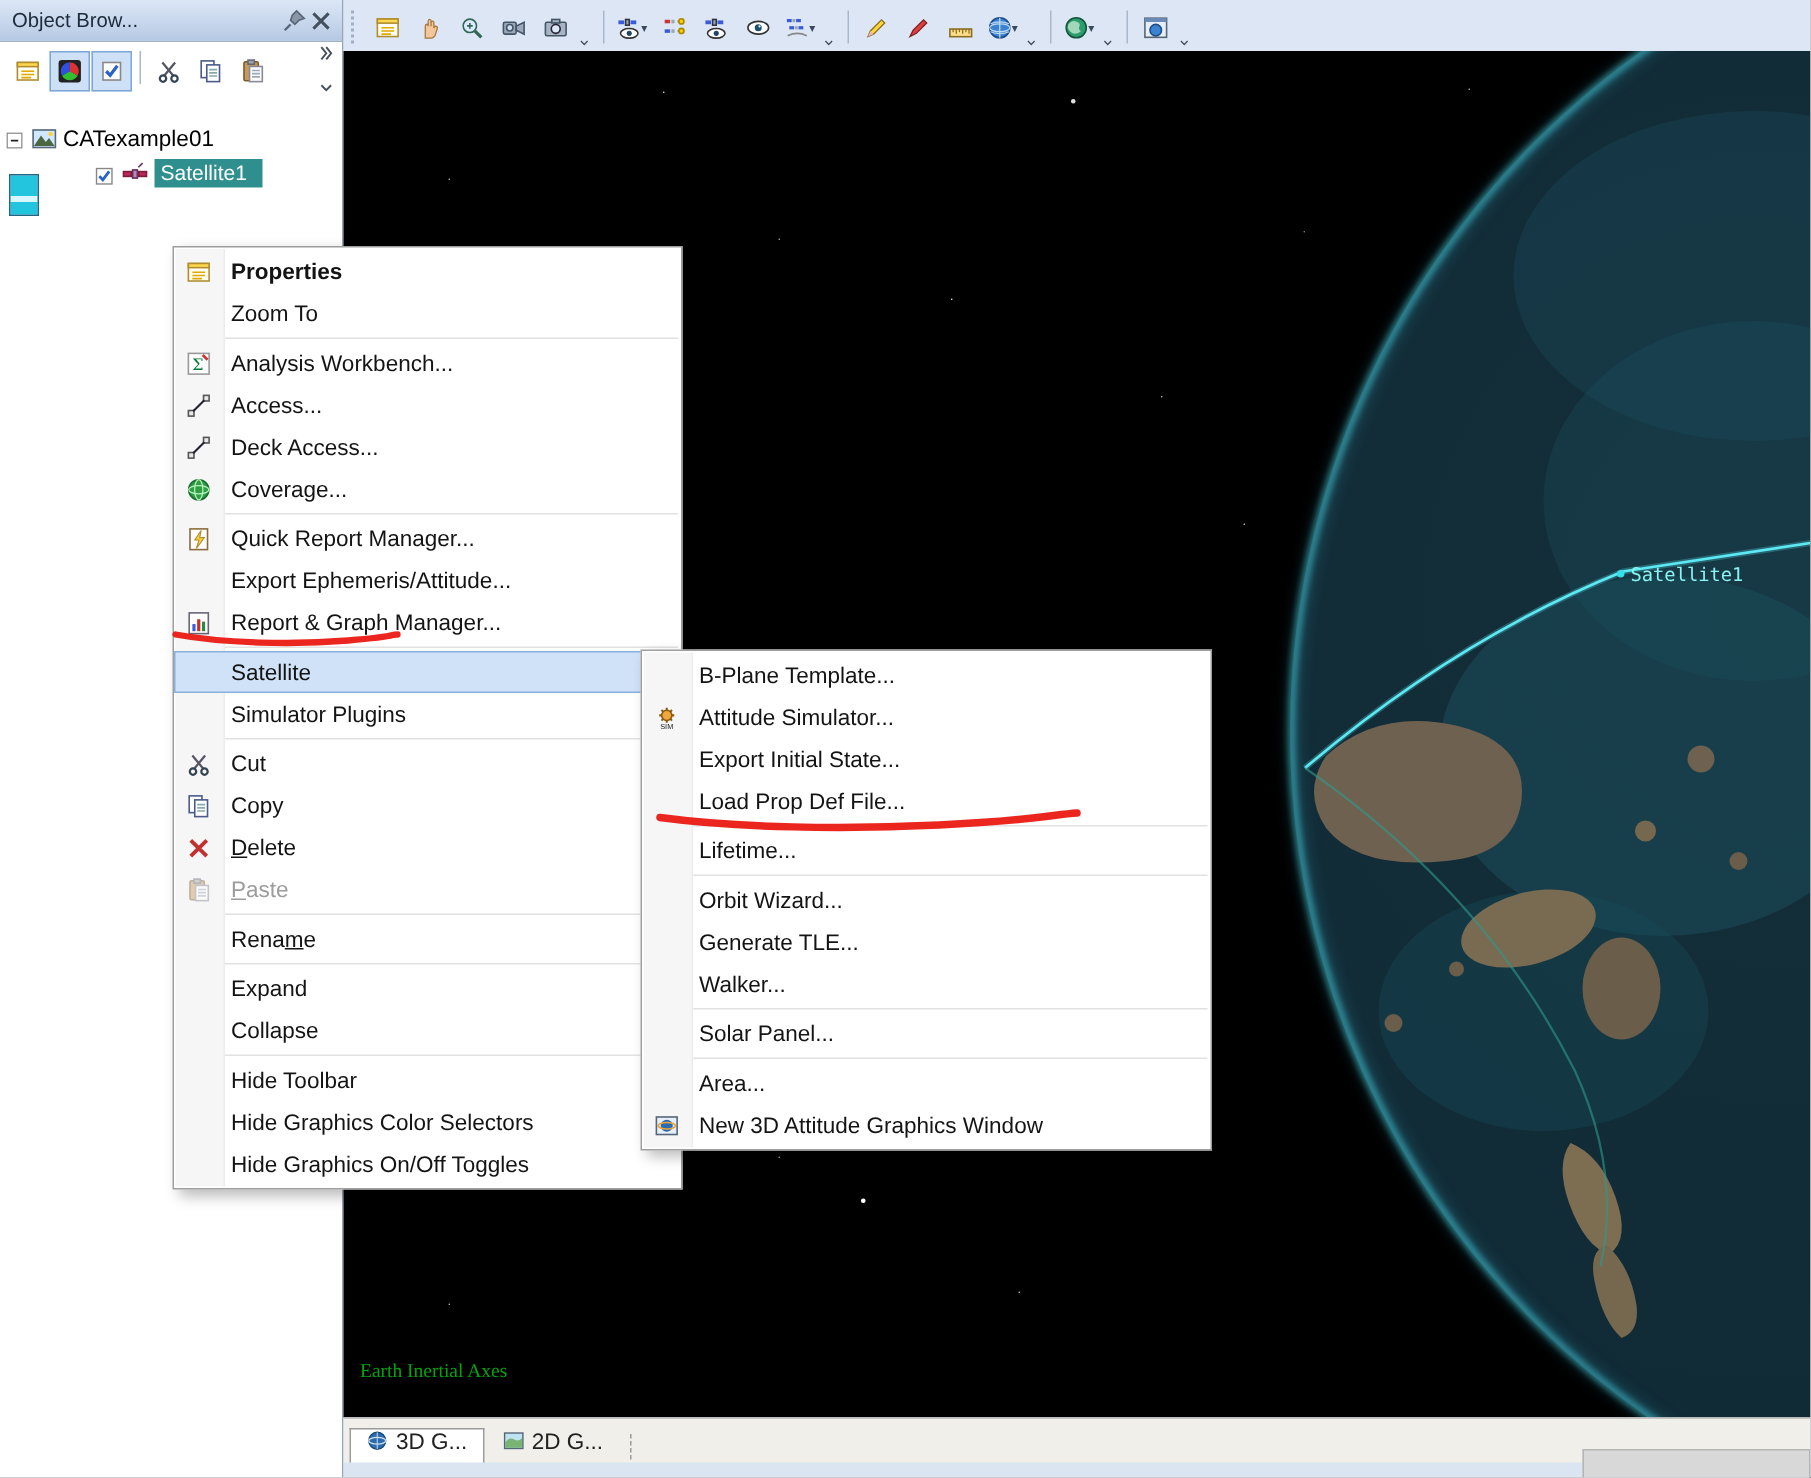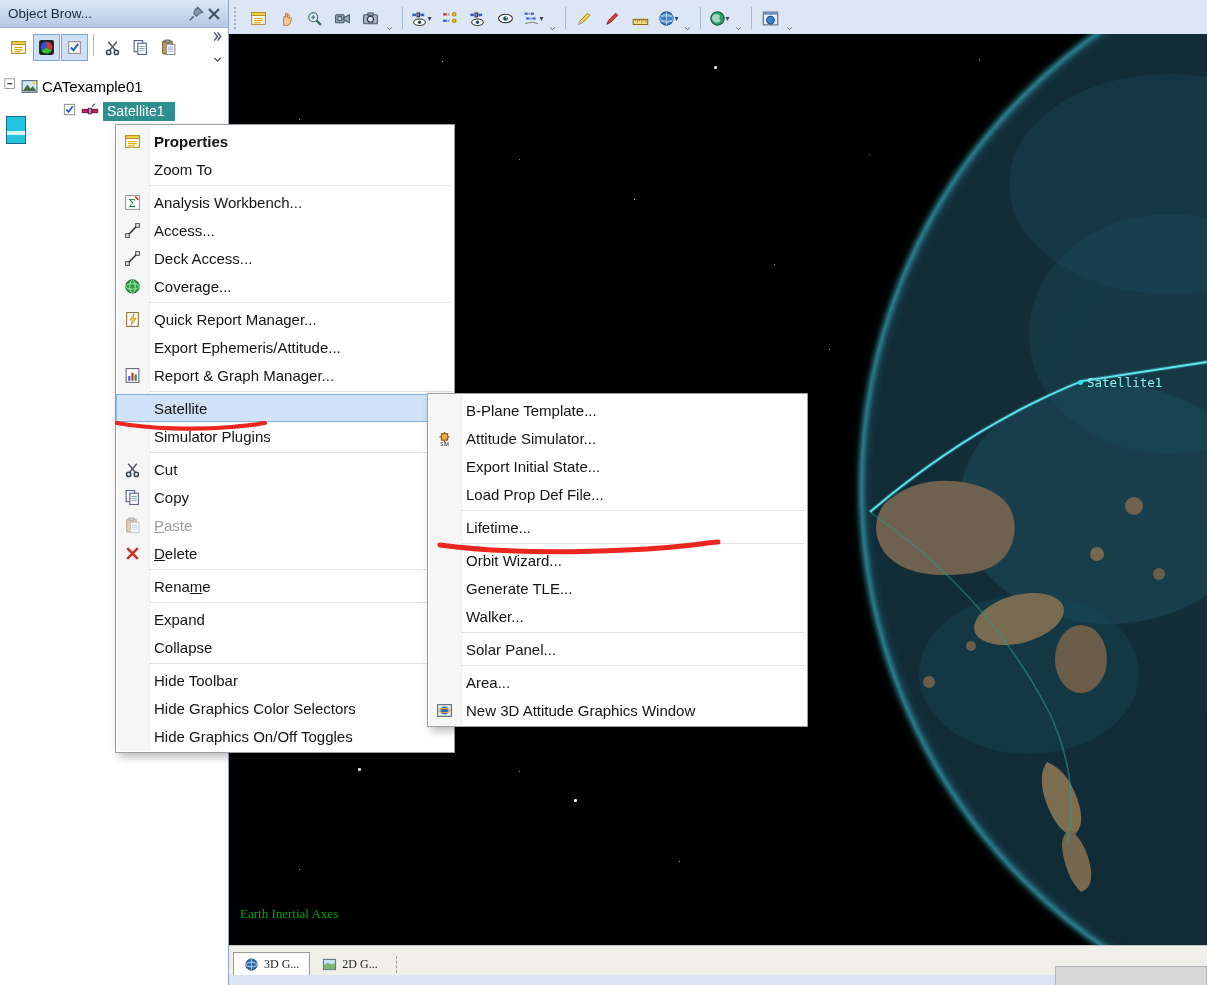--- a/index.html
+++ b/index.html
@@ -14,21 +14,21 @@
                   border-right:1px solid #93a5bc;}
   .ob-titlebar{height:27px;background:linear-gradient(#dce7f6,#b6c9e3);display:flex;align-items:center;
                padding:0 5px 0 8px;font-size:13.5px;color:#1c2a3a;border-bottom:1px solid #9fb2cc;}
   .ob-title{flex:1;}
   .ob-tb-btn{width:18px;height:18px;display:inline-flex;align-items:center;justify-content:center;}
   .ob-toolbar{position:relative;display:flex;gap:1px;padding:6px 26px 6px 5px;height:30px;}
   .ob-overflow{position:absolute;right:3px;top:1px;width:14px;height:14px;}
   .ob-overflow2{position:absolute;right:3px;top:24px;width:14px;height:14px;}
   .ob-overflow svg,.ob-overflow2 svg{width:13px;height:13px;}
   .ob-tree{padding:8px 0 0 4px;font-size:15px;color:#000;}
-  .tree-row{display:flex;align-items:flex-start;gap:4px;height:23px;}
+  .tree-row{display:flex;align-items:flex-end;gap:4px;height:23px;}
   .tree-row.child{margin-left:58px;margin-top:1px;}
   .tree-edit{background:#2f8f8f;color:#fff;font-size:14px;padding:1px 6px 2px 4px;min-width:62px;
              white-space:nowrap;overflow:hidden;}
   .color-sel{position:absolute;left:6px;top:116px;width:18px;height:26px;border:1px solid #1a6a8a;
              background:linear-gradient(#22c4de 0 52%,#d8f6fd 52% 68%,#22c4de 68%);}
 
   
   .main-area{position:absolute;left:229px;top:0;width:978px;height:985px;}
   .main-toolbar{height:34px;background:#dce6f4;display:flex;align-items:center;padding:1px 3px;gap:1px;
                 border-bottom:1px solid #c2cfe2;}
@@ -51,31 +51,31 @@
   .sat-label{position:absolute;left:849px;top:341px;display:flex;align-items:center;gap:4px;
              color:#8af2f2;font-family:"DejaVu Sans Mono",monospace;font-size:12.5px;}
   .sat-dot{width:5px;height:5px;background:#35e0ea;border-radius:50%;}
   .hud{position:absolute;font-family:Liberation Serif, serif;font-size:13px;white-space:pre;}
   .hud-axes{left:11px;top:872px;color:#00a410;}
   .hud-time{left:11px;top:894px;color:#d8d800;}
   .hud-step{margin-left:27px;}
 
   .tab-bar{position:absolute;left:0;top:945px;width:978px;height:30px;background:#f1efe9;
            border-top:1px solid #c6c6c6;display:flex;align-items:flex-end;padding:0 0 0 4px;gap:2px;}
-  .tab{display:flex;align-items:center;gap:5px;height:23px;padding:0 10px;
-       font-family:Liberation Serif, serif;font-size:12px;color:#222;}
+  .tab{display:flex;align-items:flex-start;gap:5px;height:23px;padding:0 10px;
+       font-family:Liberation Sans, sans-serif;font-size:15px;color:#222;}
   .tab.active{background:#fff;border:1px solid #9a9a9a;border-bottom:none;}
   .tab-sep{width:1px;height:17px;border-left:1px dashed #9a9a9a;margin:0 6px 3px 6px;}
   .bottom-strip{position:absolute;left:0;top:975px;width:978px;height:10px;background:#dbe5f1;}
   .corner-box{position:absolute;left:826px;top:966px;width:150px;height:19px;background:#d8d8d8;
               border:1px solid #b4b4b4;}
 
   
   .menu{position:absolute;background:#fff;border:1px solid #9e9e9e;box-shadow:4px 4px 9px rgba(0,0,0,.28);
-        padding:2px 0;z-index:100;}
+        padding:2px 0;z-index:100;margin-top:40px;}
   .menu::before{content:'';position:absolute;left:1px;top:1px;bottom:1px;width:32px;background:#f6f6f6;
         border-right:1px solid #ececec;}
   .context-menu{left:115px;top:124px;width:338px;}
   .submenu{left:427px;top:393px;width:379px;}
   .menu-item{position:relative;height:28px;display:flex;align-items:center;font-size:15px;color:#141414;}
   .menu-item.bold{font-weight:bold;}
   .menu-item.hl{background:#cfe2f8;box-shadow:inset 0 0 0 1px #8ab0dc;}
   .menu-item.dis{color:#9c9c9c;}
   .menu-item.dis .icn{opacity:.45;}
   .mi-gutter{width:32px;display:flex;align-items:center;justify-content:center;flex:none;}
@@ -597,42 +597,42 @@
           <span class="icn">
             <svg viewBox="0 0 16 16" xmlns="http://www.w3.org/2000/svg">
               <rect x="2" y="1.5" width="8" height="10.5" fill="#fff" stroke="#4a5a8a"></rect>
               <rect x="5.5" y="4" width="8" height="10.5" fill="#fff" stroke="#4a5a8a"></rect>
               <path d="M7 7h5M7 9h5M7 11h5" stroke="#8aa" fill="none"></path>
             </svg>
           </span>
         </span>
         <span class="mi-label">Copy</span>
       </div>
+      <div class="menu-item">
+        <span class="mi-gutter">
+          <span class="icn">
+            <svg viewBox="0 0 16 16" xmlns="http://www.w3.org/2000/svg">
+              <path d="M3 3 L13 13 M13 3 L3 13" stroke="#c23030" stroke-width="2.4" fill="none"></path>
+            </svg>
+          </span>
+        </span>
+        <span class="mi-label"><u>D</u>elete</span>
+      </div>
       <div class="menu-item dis">
         <span class="mi-gutter">
           <span class="icn">
             <svg viewBox="0 0 16 16" xmlns="http://www.w3.org/2000/svg">
               <rect x="2.5" y="2" width="9" height="12" rx="1" fill="#c89b5a" stroke="#7a5a28"></rect>
               <rect x="5" y="1" width="4" height="2.6" fill="#9aa" stroke="#667"></rect>
               <rect x="6" y="5" width="8" height="9.5" fill="#fff" stroke="#889"></rect>
               <path d="M7.5 7.5h5M7.5 9.5h5M7.5 11.5h5" stroke="#9ab" fill="none"></path>
             </svg>
           </span>
         </span>
         <span class="mi-label"><u>P</u>aste</span>
-      </div>
-      <div class="menu-item">
-        <span class="mi-gutter">
-          <span class="icn">
-            <svg viewBox="0 0 16 16" xmlns="http://www.w3.org/2000/svg">
-              <path d="M3 3 L13 13 M13 3 L3 13" stroke="#c23030" stroke-width="2.4" fill="none"></path>
-            </svg>
-          </span>
-        </span>
-        <span class="mi-label"><u>D</u>elete</span>
       </div>
       <div class="menu-sep"></div>
       <div class="menu-item">
         <span class="mi-gutter"></span>
         <span class="mi-label">Rena<u>m</u>e</span>
       </div>
       <div class="menu-sep"></div>
       <div class="menu-item">
         <span class="mi-gutter"></span>
         <span class="mi-label">Expand</span>

